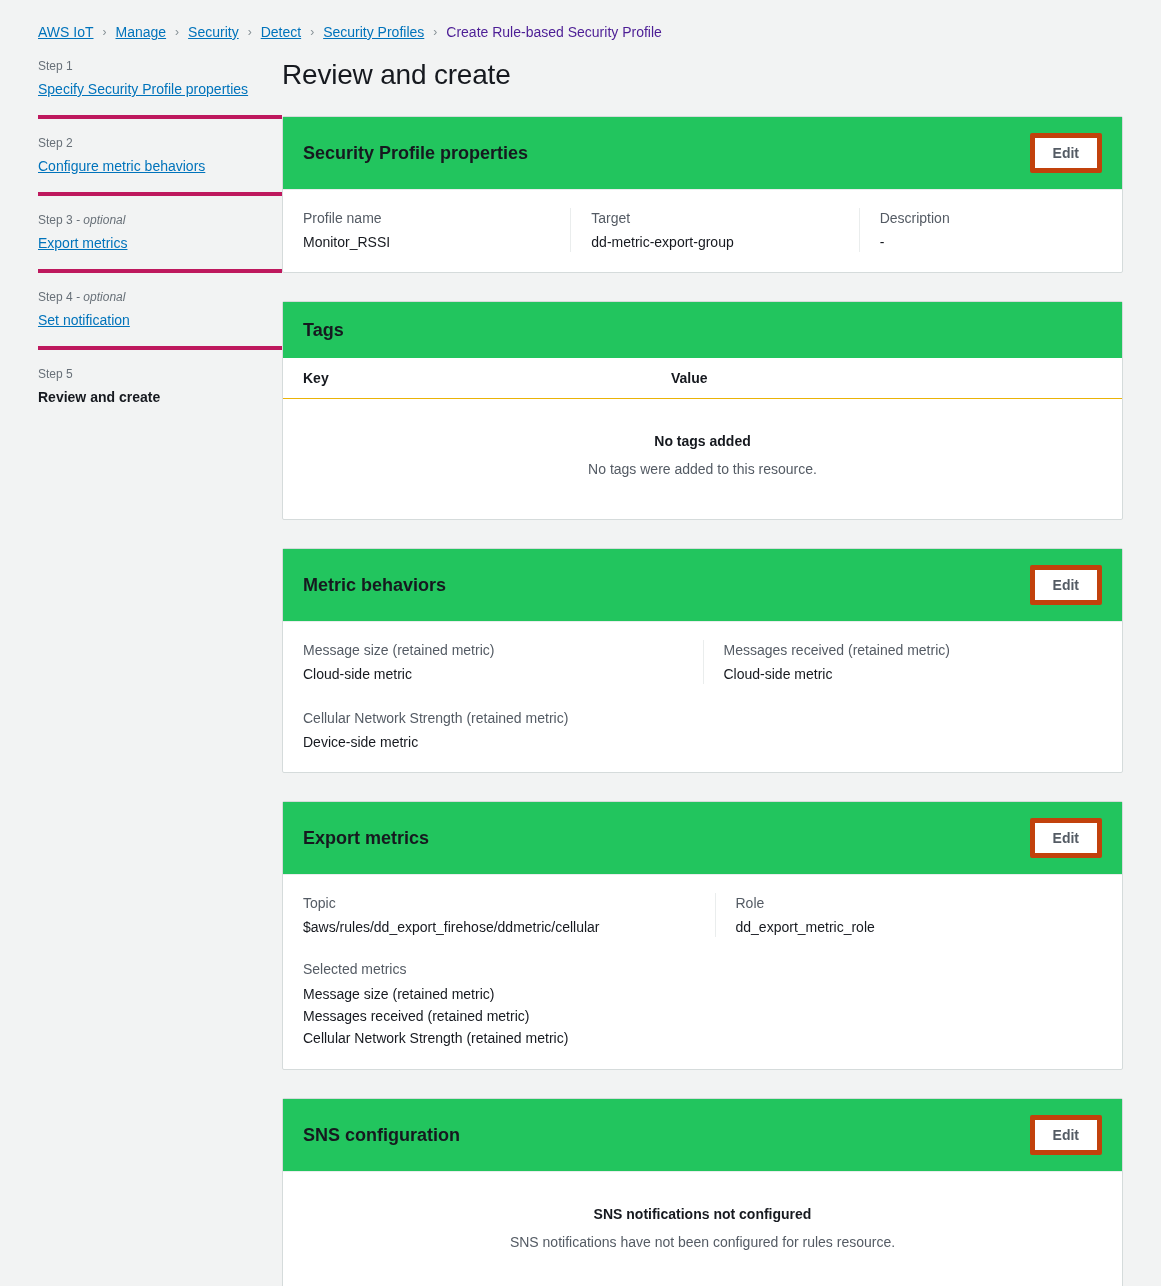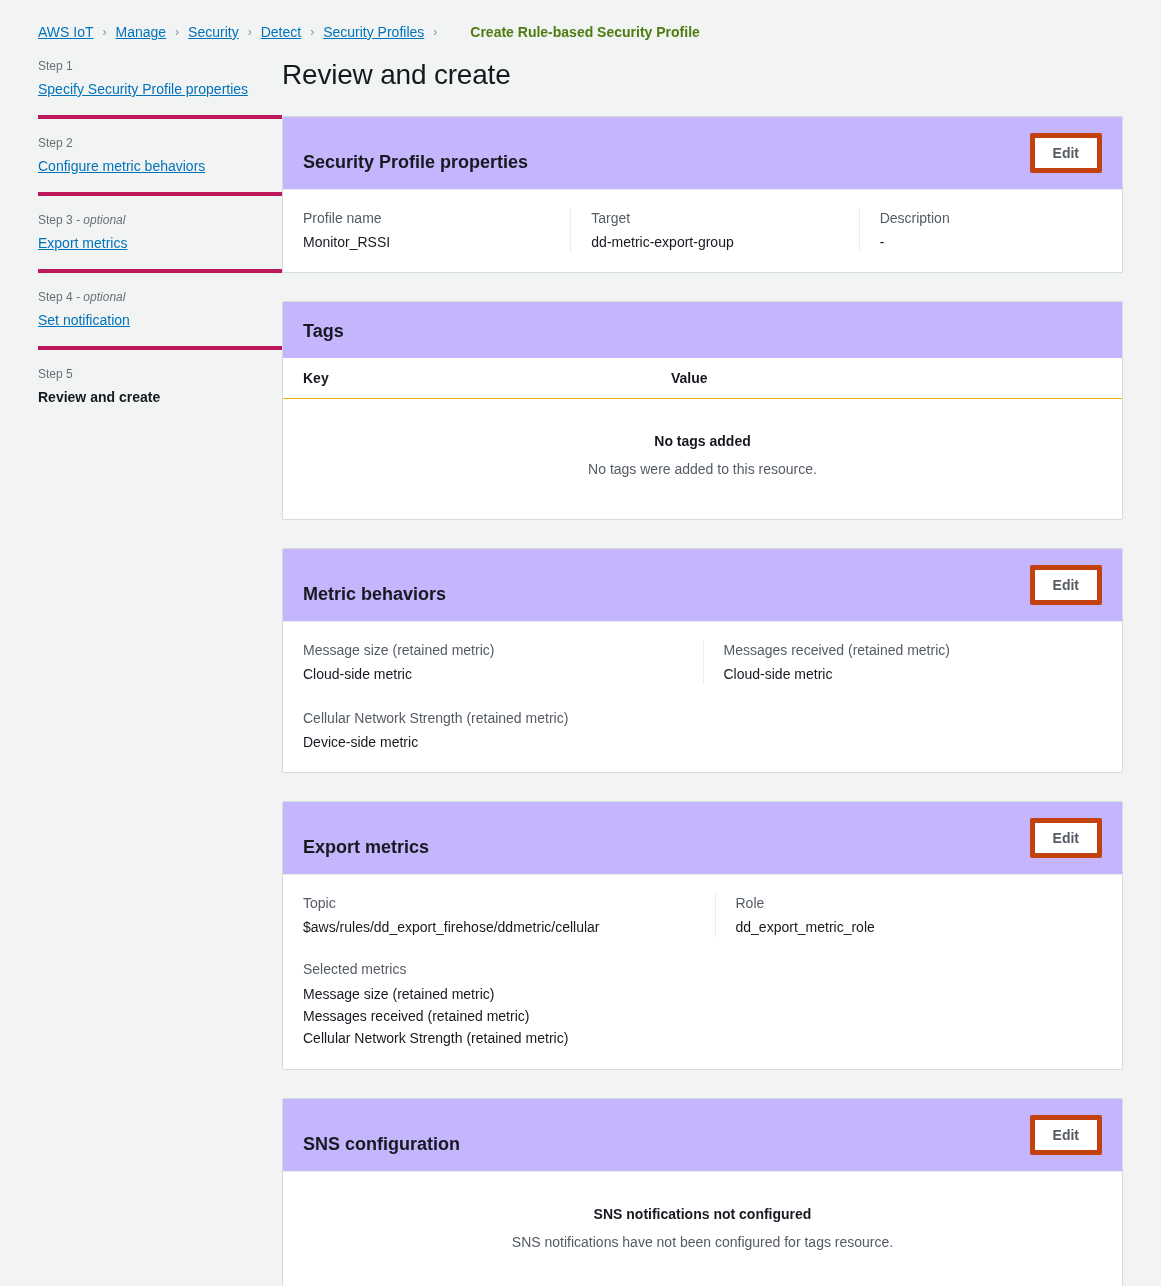--- a/index.html
+++ b/index.html
@@ -24,23 +24,22 @@
     display: flex;
     align-items: center;
     flex-wrap: wrap;
     line-height: 20px;
   }
   .breadcrumb a {
     color: #0073bb;
     text-decoration: underline;
   }
   .breadcrumb .current {
-    color: #4d7c0f;
-    font-weight: bold;
-    margin-left: 24px;
+    color: #4c1d95;
+    font-weight: normal;
   }
   .breadcrumb .sep {
     color: #879196;
     margin: 0 9px;
     font-size: 12px;
   }
 
   
   .layout {
     display: flex;
@@ -97,25 +96,25 @@
   }
 
   
   .panel {
     background: #ffffff;
     border: 1px solid #d5dbdb;
     border-radius: 2px;
     margin-bottom: 28px;
   }
   .panel-header {
-    background: #c4b5fd;
+    background: #22c55e;
     border-bottom: 1px solid #eaeded;
     padding: 16px 20px;
     display: flex;
-    align-items: flex-end;
+    align-items: center;
     justify-content: space-between;
     min-height: 56px;
   }
   .panel-header.no-border { border-bottom: none; }
   .panel-title {
     font-size: 18px;
     font-weight: bold;
     line-height: 22px;
     margin: 0;
   }
@@ -381,19 +380,19 @@
         </div>
       </section>
 
       <section class="panel">
         <div class="panel-header">
           <h2 class="panel-title">SNS configuration</h2>
           <button class="btn btn-edit">Edit</button>
         </div>
         <div class="empty-state">
           <div class="empty-title">SNS notifications not configured</div>
-          <div class="empty-desc">SNS notifications have not been configured for tags resource.</div>
+          <div class="empty-desc">SNS notifications have not been configured for rules resource.</div>
         </div>
       </section>
 
     </main>
   </div>
 </div>
 
 </body></html>

